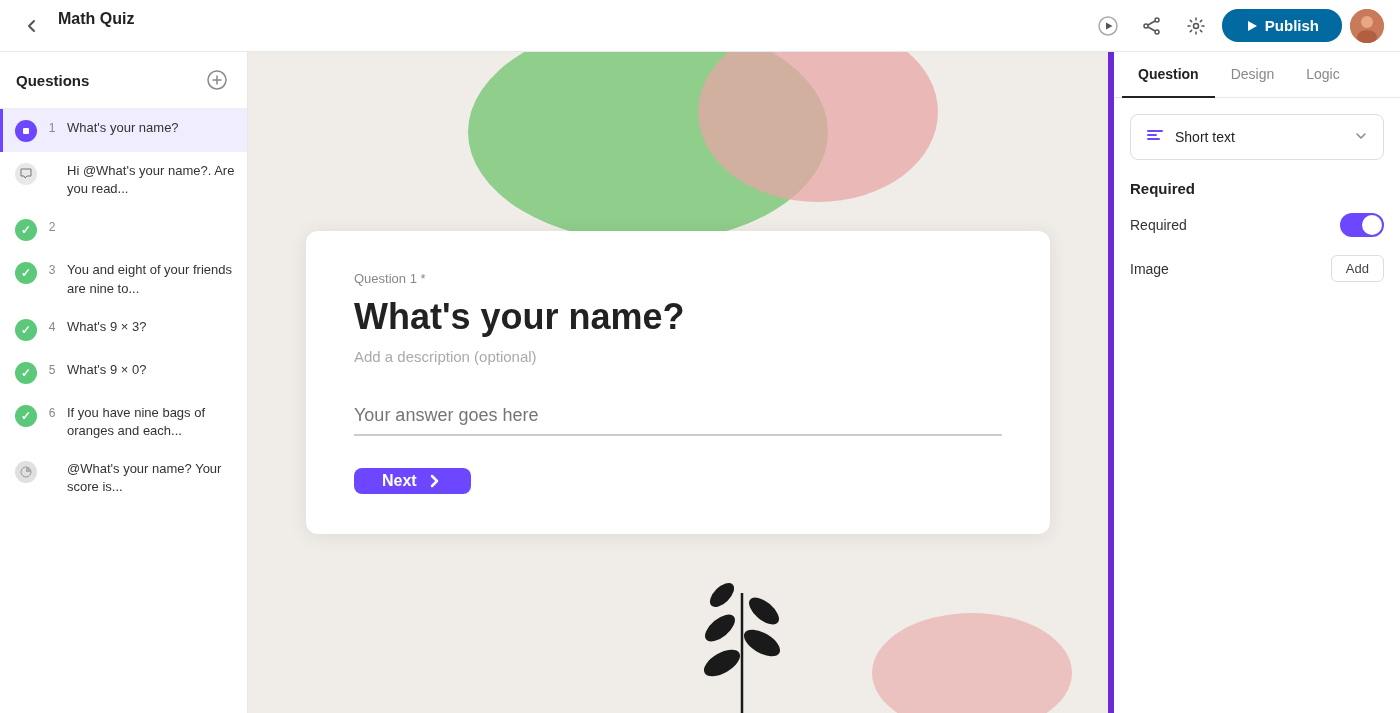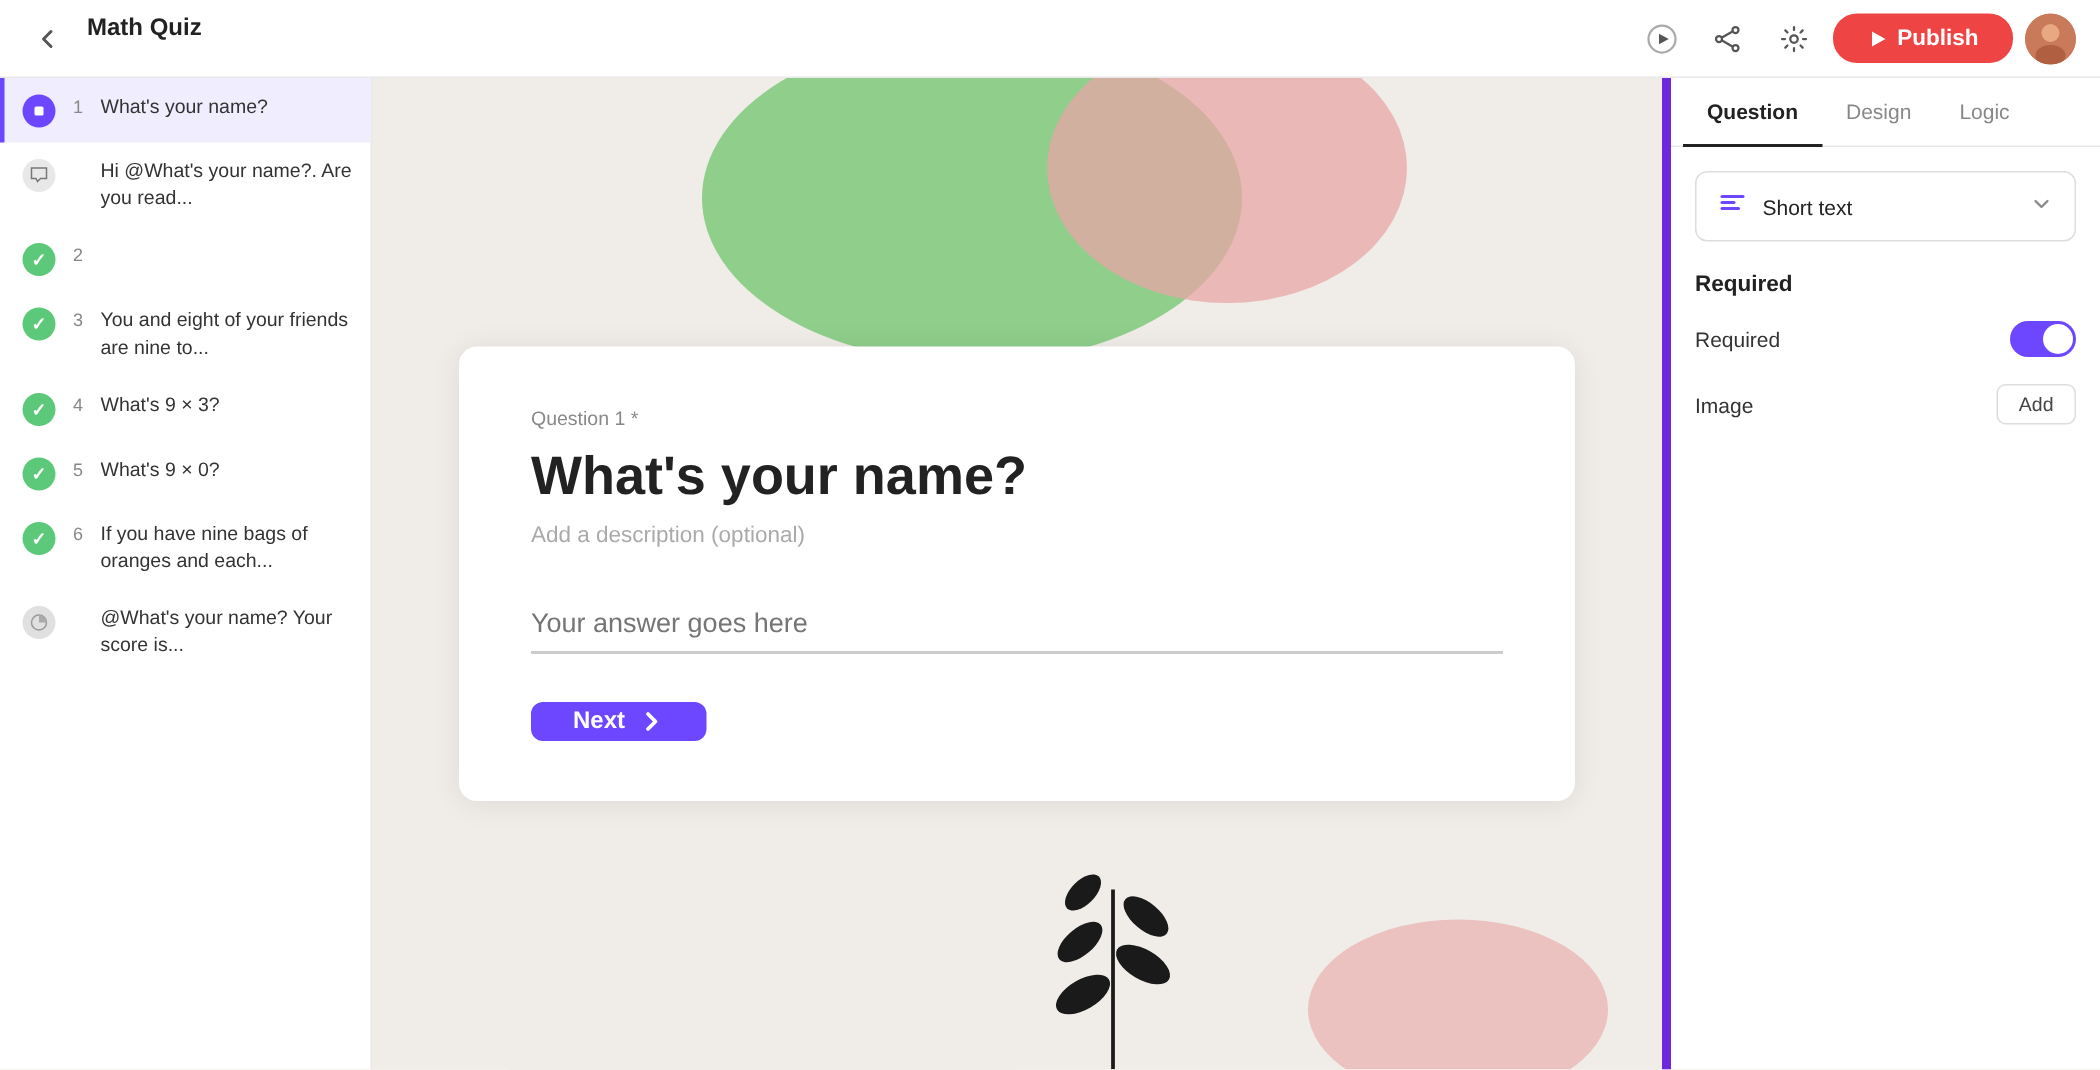--- a/index.html
+++ b/index.html
@@ -15,21 +15,21 @@
       padding: 0 16px;
       border-bottom: 1px solid #e8e8e8;
       z-index: 10;
       flex-shrink: 0;
     }
     .topbar-left { display: flex; align-items: flex-start; gap: 10px; }
     .back-btn { width: 32px; height: 32px; border-radius: 50%; border: none; background: transparent; cursor: pointer; display: flex; align-items: center; justify-content: center; font-size: 18px; color: #555; }
     .app-title { font-size: 16px; font-weight: 600; color: #222; }
     .topbar-right { display: flex; align-items: center; gap: 8px; }
     .icon-btn { width: 36px; height: 36px; border-radius: 50%; border: none; background: transparent; cursor: pointer; display: flex; align-items: center; justify-content: center; color: #555; font-size: 18px; }
-    .publish-btn { background: #ef4444; color: #fff; border: none; border-radius: 16px; padding: 8px 23px; font-size: 15px; font-weight: 600; cursor: pointer; display: flex; align-items: center; gap: 6px; }
+    .publish-btn { background: #0369a1; color: #fff; border: none; border-radius: 16px; padding: 8px 23px; font-size: 15px; font-weight: 600; cursor: pointer; display: flex; align-items: center; gap: 6px; }
     .avatar { width: 34px; height: 34px; border-radius: 50%; background: #c97a5a; overflow: hidden; display: flex; align-items: center; justify-content: center; }
 
     
     .main { display: flex; flex: 1; overflow: hidden; }
 
     
     .sidebar {
       width: 248px;
       background: #fff;
       border-right: 1px solid #e8e8e8;
@@ -245,20 +245,30 @@
         <circle cx="17" cy="13" r="6" fill="#e8a882"></circle>
         <ellipse cx="17" cy="28" rx="10" ry="7" fill="#b06040"></ellipse>
       </svg>
     </div>
   </div>
 </div>
 
 <div class="main">
 
   <div class="sidebar">
+    <div class="sidebar-header">
+      <span class="sidebar-title">Questions</span>
+      <button class="add-btn">
+        <svg width="20" height="20" viewBox="0 0 20 20" fill="none">
+          <circle cx="10" cy="10" r="9" stroke="#888" stroke-width="1.5"></circle>
+          <line x1="10" y1="6" x2="10" y2="14" stroke="#888" stroke-width="1.5" stroke-linecap="round"></line>
+          <line x1="6" y1="10" x2="14" y2="10" stroke="#888" stroke-width="1.5" stroke-linecap="round"></line>
+        </svg>
+      </button>
+    </div>
     <div class="questions-list">
 
       <div class="question-item active">
         <div class="q-indicator active-dot">
           <svg width="10" height="10" viewBox="0 0 10 10">
             <rect x="2" y="2" width="6" height="6" rx="1" fill="#fff"></rect>
           </svg>
         </div>
         <span class="q-num">1</span>
         <span class="q-text">What's your name?</span>

